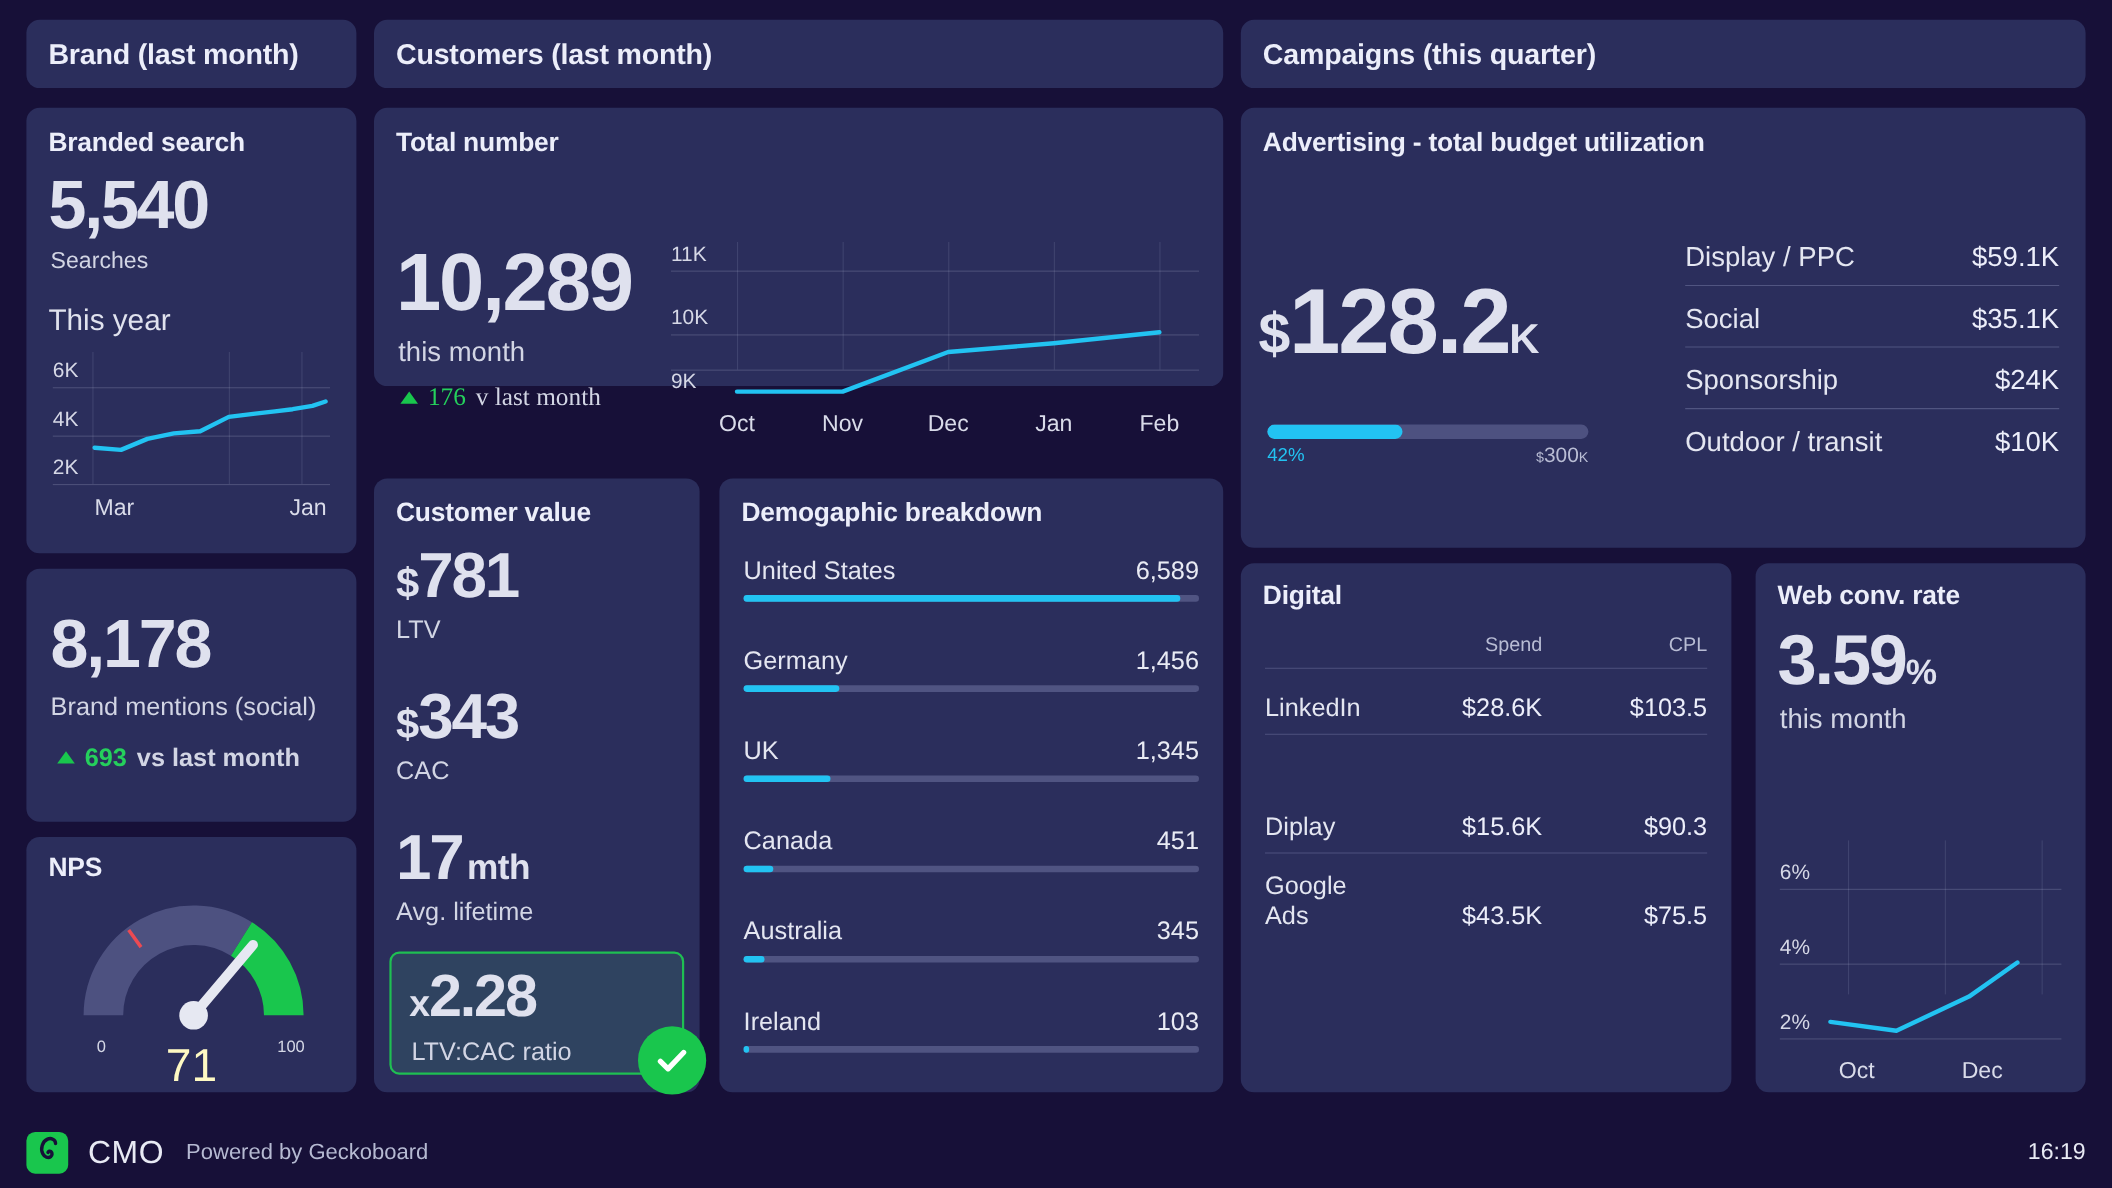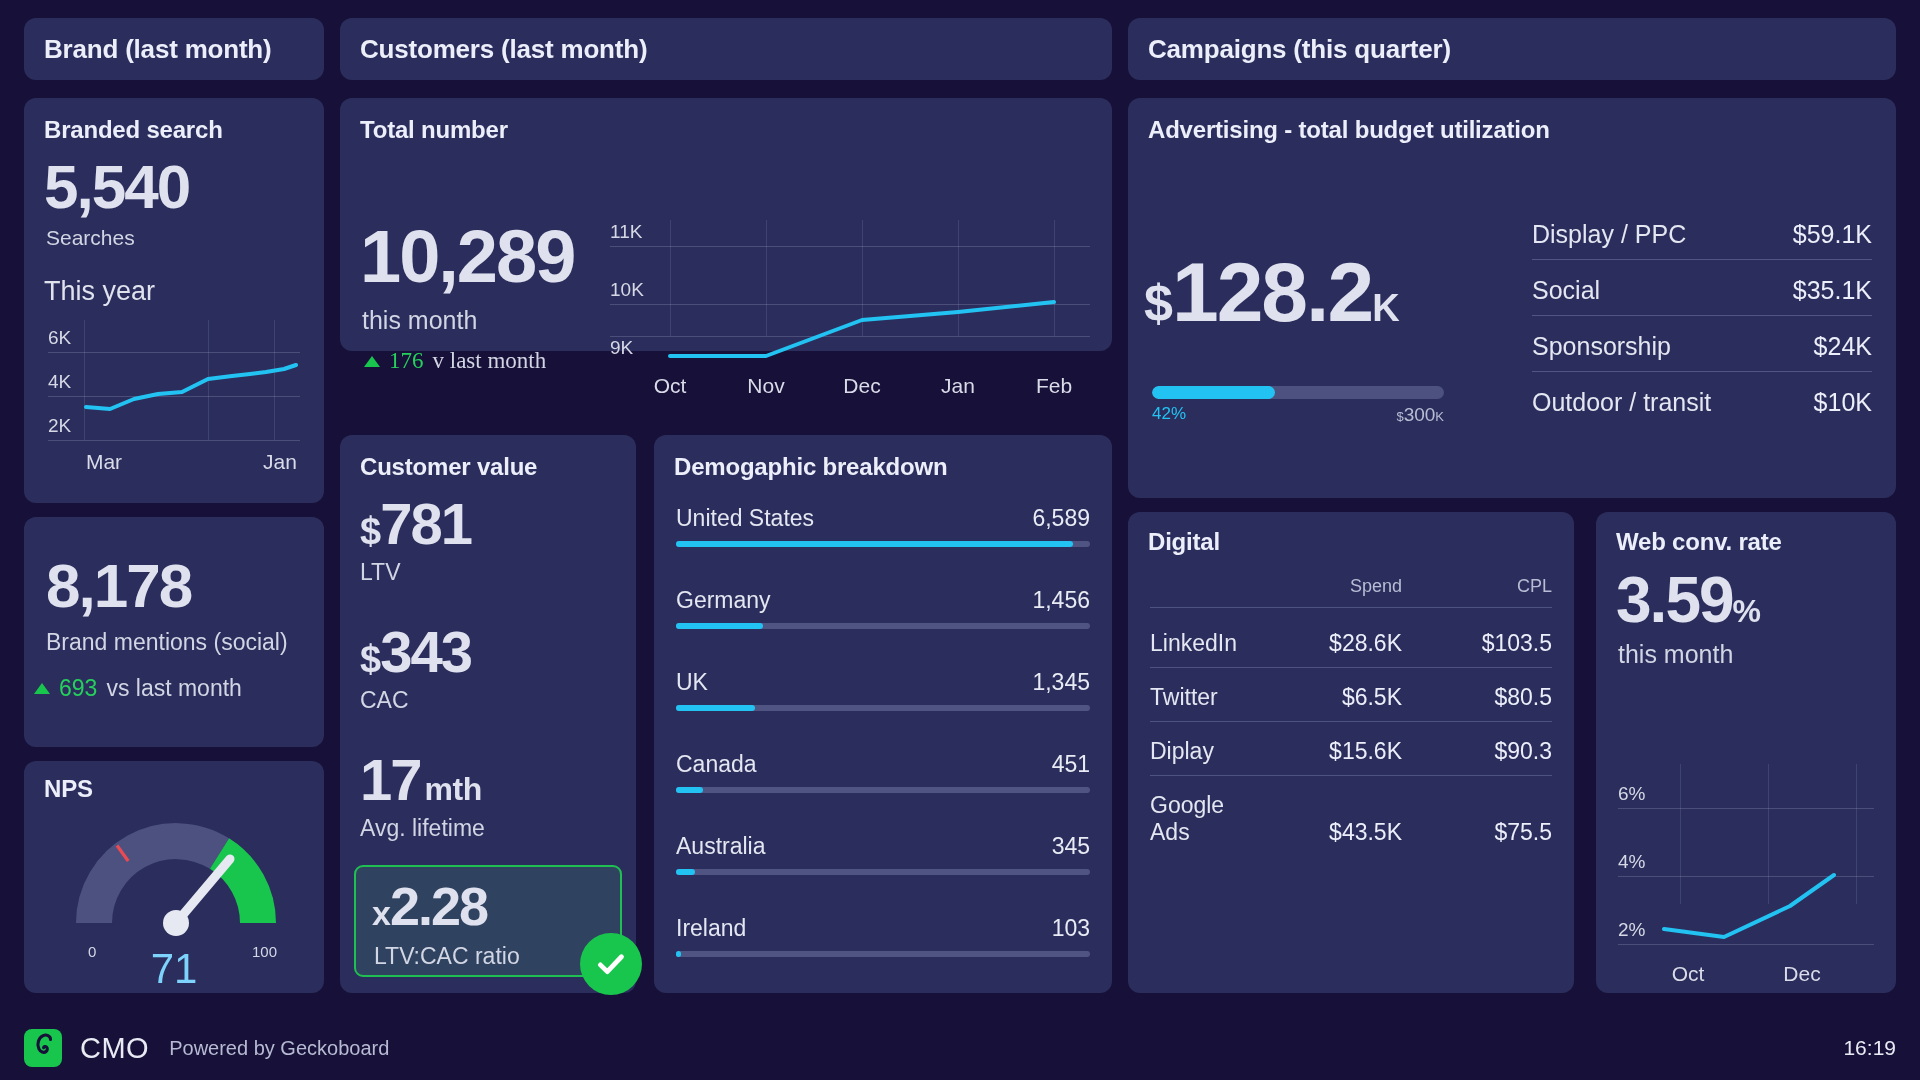--- a/index.html
+++ b/index.html
@@ -184,21 +184,21 @@
         <polyline points="38,87 62,89 86,79 110,74 134,72 160,59 184,56 202,54 218,52 236,49 248,45" fill="none" stroke="#22c3f2" stroke-width="4" stroke-linecap="round" stroke-linejoin="round" vector-effect="non-scaling-stroke"></polyline>
       </svg>
     </div>
     <span class="xlab" style="left:80px;top:352px;">Mar</span>
     <span class="xlab" style="left:256px;top:352px;">Jan</span>
   </div>
 
   <div class="panel" style="left:24px; top:517px; width:300px; height:230px;">
     <div class="big" style="position:absolute;left:22px;top:38px;font-size:62px;">8,178</div>
     <div class="sub" style="position:absolute;left:22px;top:112px;font-size:23px;">Brand mentions (social)</div>
-    <div class="delta" style="position:absolute;left:10px;top:158px;">
+    <div class="delta" style="position:absolute;left:28px;top:158px;font-weight:bold;">
       <span class="tri"></span>
       <span class="num">693</span>
       <span class="txt">vs last month</span>
     </div>
   </div>
 
   <div class="panel" style="left:24px; top:761px; width:300px; height:232px;">
     <div class="ptitle" style="position:absolute;left:20px;top:14px;">NPS</div>
     <div style="position:absolute;left:52px;top:52px;width:200px;height:130px;">
       <svg viewBox="0 0 200 118" style="width:200px;height:118px;overflow:visible;">
@@ -208,21 +208,21 @@
         <path d="M 143.5 40.6 A 82 82 0 0 1 182 110" fill="none" stroke="#19c64d" stroke-width="36" stroke-linecap="butt"></path>
 
         <line x1="52.2" y1="48.0" x2="41.0" y2="32.5" stroke="#ec4a52" stroke-width="3.2"></line>
 
         <line x1="100" y1="110" x2="154" y2="46" stroke="#e6e8f2" stroke-width="9" stroke-linecap="round"></line>
         <circle cx="100" cy="110" r="13" fill="#e6e8f2"></circle>
       </svg>
     </div>
     <span style="position:absolute;left:64px;top:182px;font-size:15px;color:#d4d7e5;">0</span>
     <span style="position:absolute;left:228px;top:182px;font-size:15px;color:#d4d7e5;">100</span>
-    <div style="position:absolute;left:0;right:0;top:184px;text-align:center;font-size:42px;color:#7dd3fc;">71</div>
+    <div style="position:absolute;left:0;right:0;top:184px;text-align:center;font-size:42px;color:#fef9c3;">71</div>
   </div>
 
   <div class="panel" style="left:340px; top:98px; width:772px; height:253px;text-align:right;">
     <div class="ptitle" style="position:absolute;left:20px;top:18px;">Total number</div>
     <div class="big" style="position:absolute;left:20px;top:122px;font-size:74px;">10,289</div>
     <div class="sub" style="position:absolute;left:22px;top:208px;font-size:25px;">this month</div>
     <div class="delta" style="position:absolute;left:24px;top:250px;font-family:Liberation Serif, serif;">
       <span class="tri"></span>
       <span class="num">176</span>
       <span class="txt">v last month</span>
@@ -392,25 +392,20 @@
     <div class="trow thead" style="top:64px;">
       <span class="c0"></span>
       <span class="c1">Spend</span>
       <span class="c2">CPL</span>
     </div>
     <div class="trow" style="top:118px;">
       <span class="c0">LinkedIn</span>
       <span class="c1">$28.6K</span>
       <span class="c2">$103.5</span>
     </div>
-    <div class="trow" style="top:172px;">
-      <span class="c0">Twitter</span>
-      <span class="c1">$6.5K</span>
-      <span class="c2">$80.5</span>
-    </div>
     <div class="trow" style="top:226px;">
       <span class="c0">Diplay</span>
       <span class="c1">$15.6K</span>
       <span class="c2">$90.3</span>
     </div>
     <div class="trow" style="top:280px;border-bottom:none;">
       <span class="c0">Google Ads</span>
       <span class="c1">$43.5K</span>
       <span class="c2">$75.5</span>
     </div>

